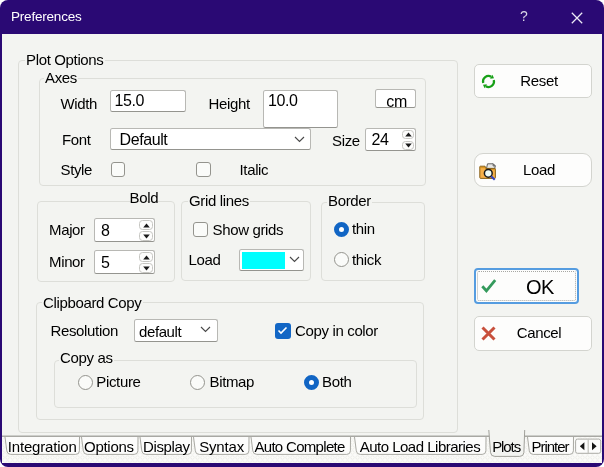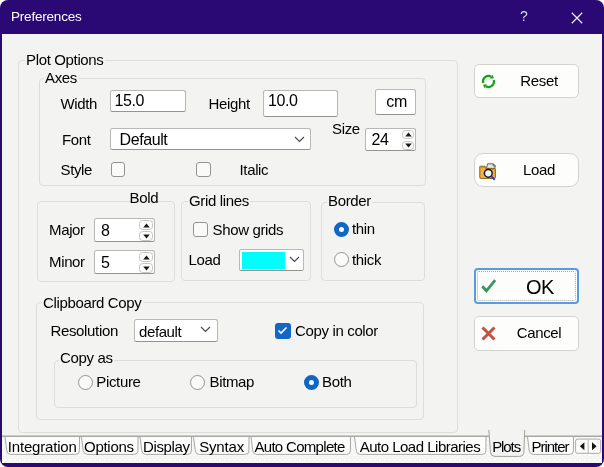--- a/index.html
+++ b/index.html
@@ -8,21 +8,21 @@
 #content{position:absolute;left:2px;top:34px;width:600px;height:429px;background:#F3F4F1;border-radius:0 0 6px 6px;}
 .gb{position:absolute;border:1px solid #DDDED9;border-radius:4px;}
 .gl{position:absolute;background:#F3F4F1;padding:0 1px;font-size:15px;line-height:16px;color:#000;white-space:nowrap;letter-spacing:-0.35px;}
 .lb{position:absolute;font-size:15px;line-height:18px;color:#000;white-space:nowrap;letter-spacing:-0.35px;}
 .ed{position:absolute;background:#fff;border:1px solid #B8B8B4;border-bottom-color:#94948F;border-radius:2.5px;font-size:15px;color:#000;letter-spacing:-0.35px;}
 .ed span{position:absolute;left:4px;top:1.5px;line-height:18px;font-size:16px;letter-spacing:-0.4px;}
 .cb{position:absolute;width:14.5px;height:14.5px;background:#FAFBF9;border:1px solid #94948E;border-radius:3px;}
 .cbc{position:absolute;width:16px;height:16px;background:#1266C5;border-radius:3px;}
 .rd{position:absolute;width:15px;height:15px;background:#FAFBF9;border:1px solid #94948E;border-radius:50%;}
 .rdc{position:absolute;width:15px;height:15px;background:#fff;border:5px solid #1165C4;border-radius:50%;}
-.bt{position:absolute;left:474px;width:105px;height:34px;background:#FDFDFC;border:1px solid #D3D4CF;border-radius:5px;}
+.bt{position:absolute;left:474px;width:118px;height:34px;background:#FDFDFC;border:1px solid #D3D4CF;border-radius:5px;}
 .bt span{position:absolute;left:33px;width:62px;text-align:center;font-size:15px;line-height:18px;top:7px;color:#000;letter-spacing:-0.35px;}
 .bt svg{position:absolute;left:5px;top:8px;}
 .chev{position:absolute;}
 .sb{position:absolute;background:#FDFDFC;border:1px solid #C6C6C2;border-radius:3.5px;}
 </style>
 </head>
 <body>
 <div id="win">
 
   <div style="position:absolute;left:11px;top:8.5px;font-size:13.5px;line-height:16px;color:#FFFFFF;letter-spacing:-0.2px;-webkit-font-smoothing:antialiased;">Preferences</div>
@@ -51,35 +51,35 @@
   <div class="gl" style="left:42px;top:294.5px;">Clipboard Copy</div>
 
   <div class="gb" style="left:54px;top:360px;width:363px;height:48px;"></div>
   <div class="gl" style="left:59px;top:349.5px;">Copy as</div>
 
   <div class="lb" style="left:60.5px;top:94.5px;">Width</div>
   <div class="ed" style="left:109.5px;top:89.5px;width:76px;height:22px;">
       <span>15.0</span>
     </div>
   <div class="lb" style="left:208.5px;top:94.5px;">Height</div>
-  <div class="ed" style="left:263px;top:89.5px;width:75px;height:27px;">
+  <div class="ed" style="left:263px;top:89.5px;width:75px;height:38px;">
       <span>10.0</span>
     </div>
-  <div class="ed" style="left:374.8px;top:88.8px;width:41.2px;height:26px;">
+  <div class="ed" style="left:374.8px;top:88.8px;width:41.2px;height:19px;">
       <span style="left:10.5px;top:3.5px;">cm</span>
     </div>
 
   <div class="lb" style="left:62px;top:130.5px;">Font</div>
   <div class="ed" style="left:109.5px;top:128px;width:201px;height:22px;">
       <span style="left:9px;">Default</span>
     </div>
   <svg class="chev" style="left:294px;top:135.5px;" width="11" height="7" viewBox="0 0 11 7">
       <path d="M1,1 L5.5,5.5 L10,1" stroke="#4A4A4A" stroke-width="1.15" fill="none"></path>
     </svg>
-  <div class="lb" style="left:332px;top:120px;">Size</div>
+  <div class="lb" style="left:332px;top:132px;">Size</div>
   <div class="ed" style="left:364.5px;top:128px;width:51px;height:22.5px;">
       <span style="left:6px;">24</span>
     </div>
   <div class="sb" style="left:401.5px;top:129.7px;width:12.5px;height:9.4px;"></div>
   <div class="sb" style="left:401.5px;top:140.6px;width:12.5px;height:9.4px;"></div>
   <svg class="chev" style="left:404.5px;top:132.2px;" width="7" height="5" viewBox="0 0 7 5">
       <path d="M3.5,0.5 L6.8,4.4 L0.2,4.4 z" fill="#1A1A1A"></path>
     </svg>
   <svg class="chev" style="left:404.5px;top:143px;" width="7" height="5" viewBox="0 0 7 5">
       <path d="M3.5,4.5 L0.2,0.6 L6.8,0.6 z" fill="#1A1A1A"></path>

